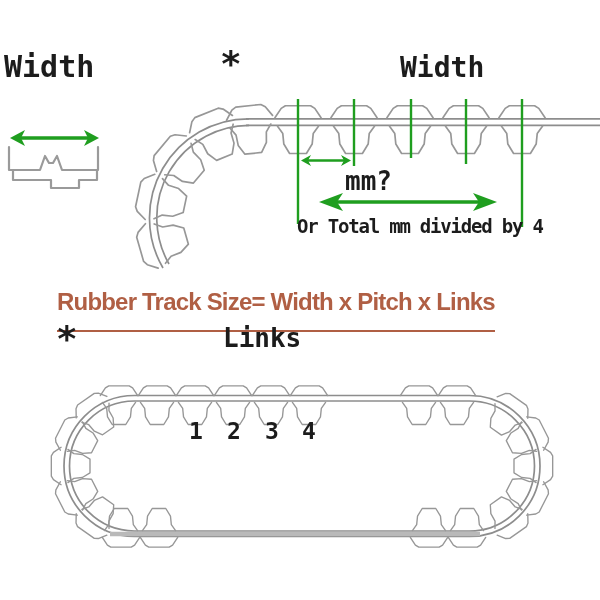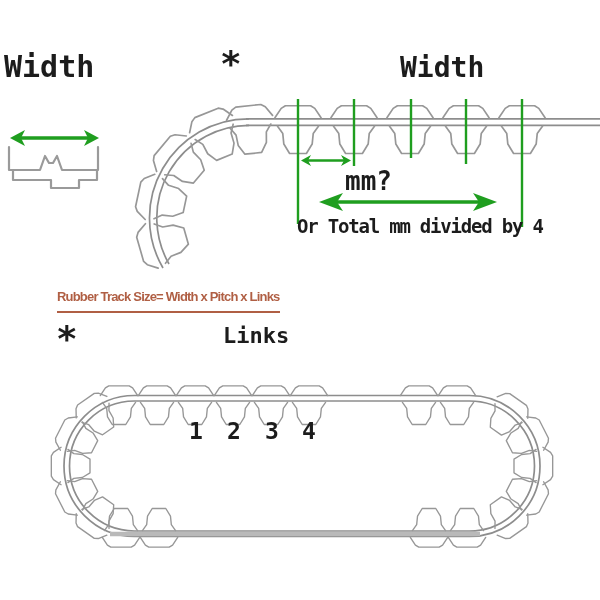--- a/index.html
+++ b/index.html
@@ -19,32 +19,32 @@
   .gfill { fill:var(--accent-green,#1f9e1f); stroke:none; }
 
   
   .lbl { position:absolute; color:var(--text-black,#1c1c1c); font-weight:bold; line-height:1; white-space:nowrap; }
   .width-label    { left:4px;   top:52px;  font-size:30px; }
   .asterisk-top   { left:220px; top:46px;  font-size:36px; }
   .pitch-label    { left:400px; top:54px;  font-size:28px; }
   .mm-label       { left:299px; top:168px; font-size:26px;margin-left:46px; }
   .total-label    { left:297px; top:217px; font-size:19px; letter-spacing:-1.2px;text-align:right; }
   .asterisk-links { left:56px;  top:321px; font-size:36px; }
-  .links-label    { left:223px; top:325px; font-size:22px; }
+  .links-label    { left:223px; top:325px; font-size:26px; }
   .count-label    { left:181px; top:459px; font-size:21px; letter-spacing:-1.6px; }
   .num            { position:absolute; top:420px; font-size:23px; font-weight:bold; color:var(--text-black,#1c1c1c); line-height:1; }
   .num-1 { left:189px; } .num-2 { left:227px; } .num-3 { left:265px; } .num-4 { left:302px; }
 
   .formula {
     position:absolute; left:57px; top:290px;
     font-family:"Liberation Sans", sans-serif; font-weight:bold;
-    font-size:13px; letter-spacing:-0.8px; line-height:1;
+    font-size:24px; letter-spacing:-0.8px; line-height:1;
     color:var(--formula-red,#b05f44);
     border-bottom:2px solid var(--formula-red,#b05f44);
-    padding-bottom:8px; white-space:nowrap;
+    padding-bottom:16px; white-space:nowrap;
   }
 </style>
 </head>
 <body>
 
 <div class="stage">
 
   <svg class="art" viewBox="0 0 600 600" aria-hidden="true">
     <defs>
       <g id="lug">

